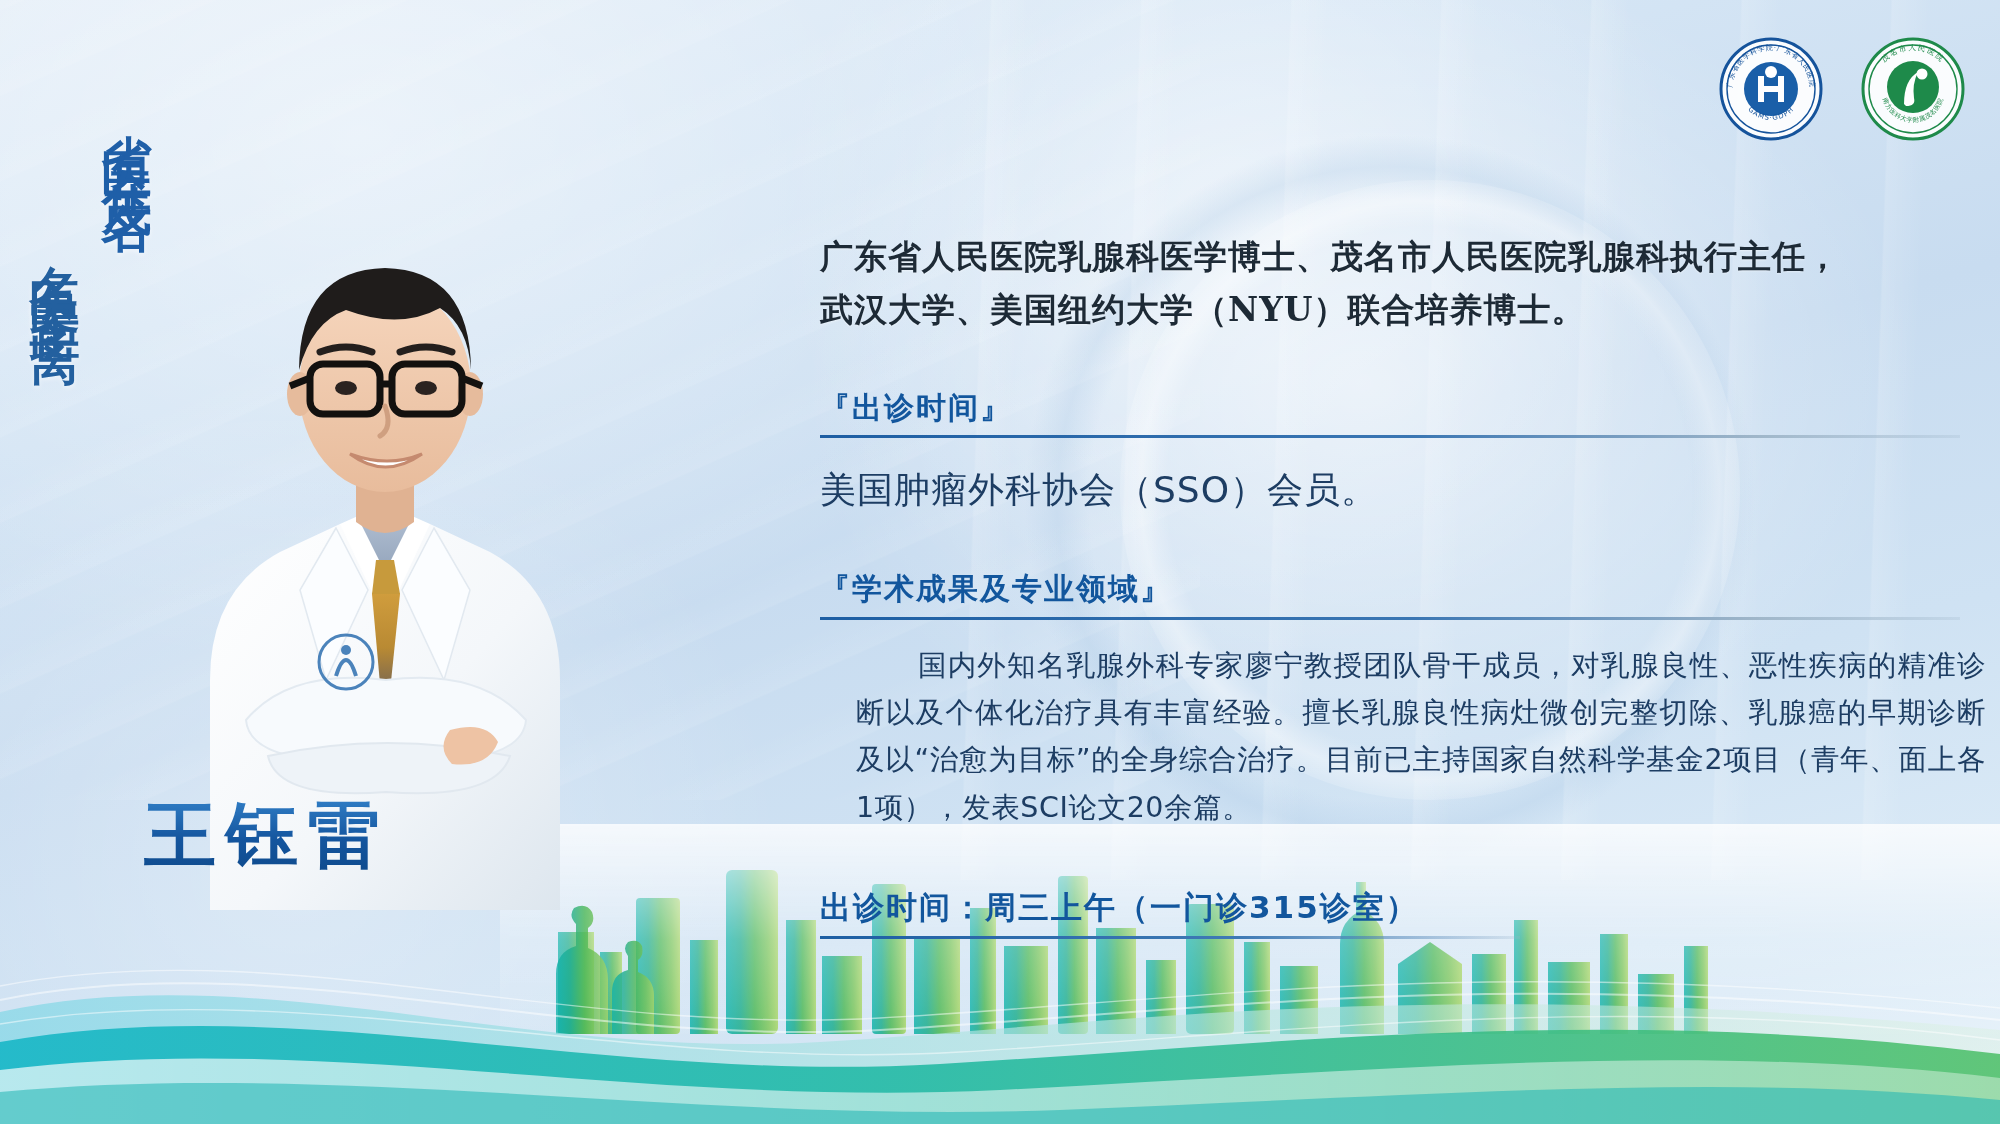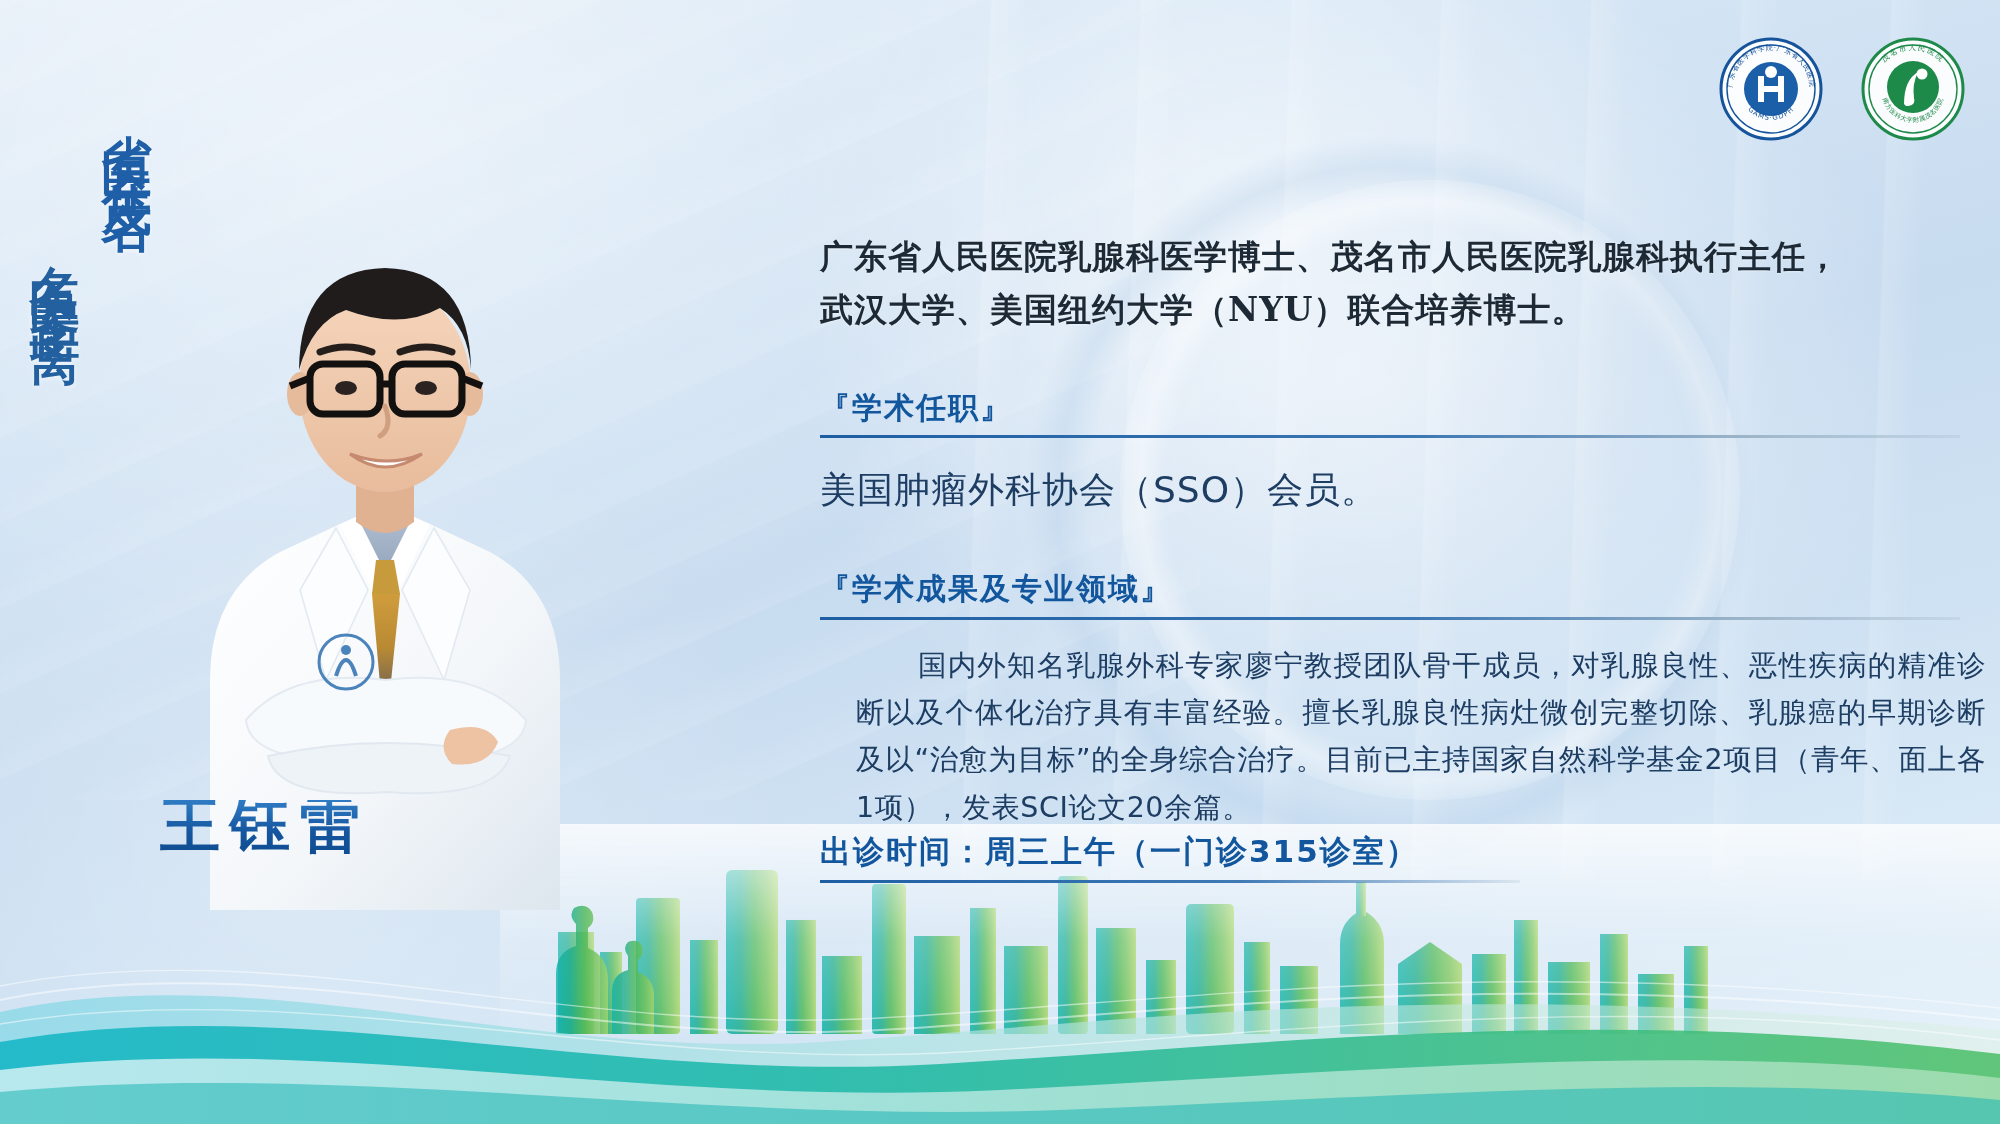--- a/index.html
+++ b/index.html
@@ -107,25 +107,25 @@
     position: absolute;
     left: 150px; top: 120px;
     width: 470px; height: 790px;
     z-index: 4;
   }
   .portrait svg { display: block; width: 470px; height: 790px; }
 
   
   .doctor-name {
     position: absolute;
-    left: 160px; top: 800px;
+    left: 144px; top: 800px;
     z-index: 7;
-    font-family: Liberation Mono, monospace;
+    font-family: Liberation Serif, serif;
     font-weight: 700;
-    font-size: 60px;
+    font-size: 72px;
     letter-spacing: 10px;
     color: #155ba5;
     background: linear-gradient(180deg, #2f7cc4 0%, #14559e 55%, #0f4b8e 100%);
     -webkit-background-clip: text;
     background-clip: text;
     -webkit-text-fill-color: transparent;
     line-height: 1;
     text-shadow: none;
   }
 
@@ -192,20 +192,21 @@
     color: #1d3d63;
     letter-spacing: 0.6px;
     line-height: 1.66;
     text-indent: 62px;
     text-align: justify;
     width: 1130px;
     margin-left: 36px;
   }
 
   .schedule {
+    margin-top: 56px;
     display: inline-block;
   }
   .schedule-text {
     font-family: "DejaVu Sans", "Liberation Sans", sans-serif;
     font-weight: 700;
     font-size: 31px;
     color: #12569d;
     letter-spacing: 2px;
     line-height: 1.3;
   }
@@ -442,21 +443,21 @@
   </div>
 
   <div class="content">
 
     <div class="headline">
       <div>广东省人民医院乳腺科医学博士、茂名市人民医院乳腺科执行主任，</div>
       <div>武汉大学、美国纽约大学（NYU）联合培养博士。</div>
     </div>
 
     <div class="section">
-      <div class="section-title">『学术任职』</div>
+      <div class="section-title">『出诊时间』</div>
       <div class="rule"></div>
       <div class="section-body">美国肿瘤外科协会（SSO）会员。</div>
     </div>
 
     <div class="section">
       <div class="section-title">『学术成果及专业领域』</div>
       <div class="rule"></div>
       <div class="paragraph">国内外知名乳腺外科专家廖宁教授团队骨干成员，对乳腺良性、恶性疾病的精准诊断以及个体化治疗具有丰富经验。擅长乳腺良性病灶微创完整切除、乳腺癌的早期诊断及以“治愈为目标”的全身综合治疗。目前已主持国家自然科学基金2项目（青年、面上各1项），发表SCI论文20余篇。</div>
     </div>
 

